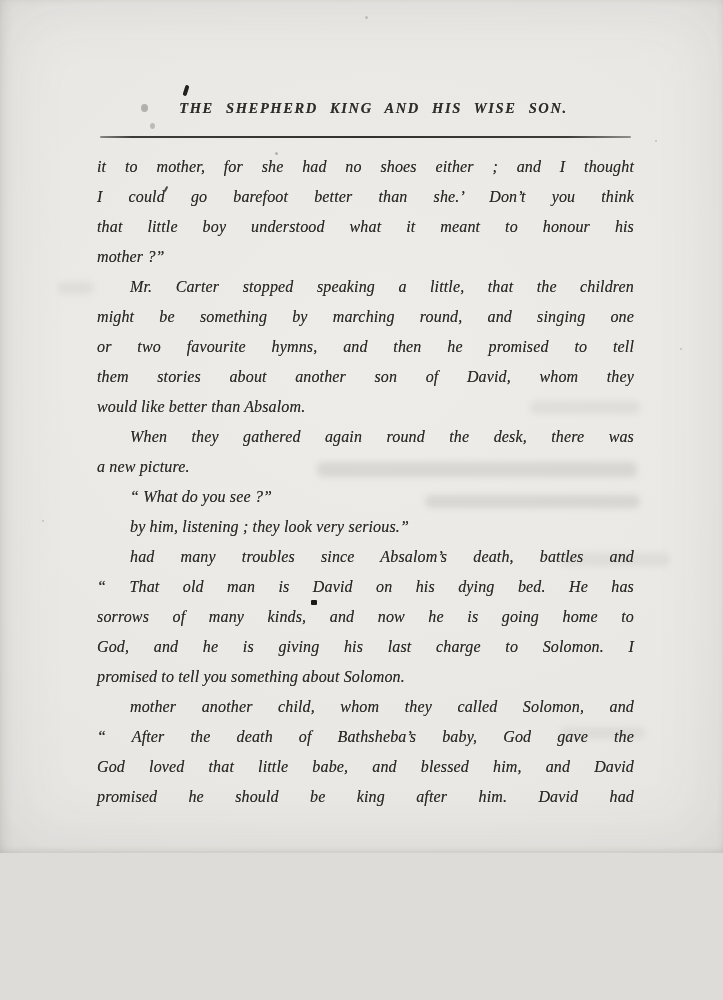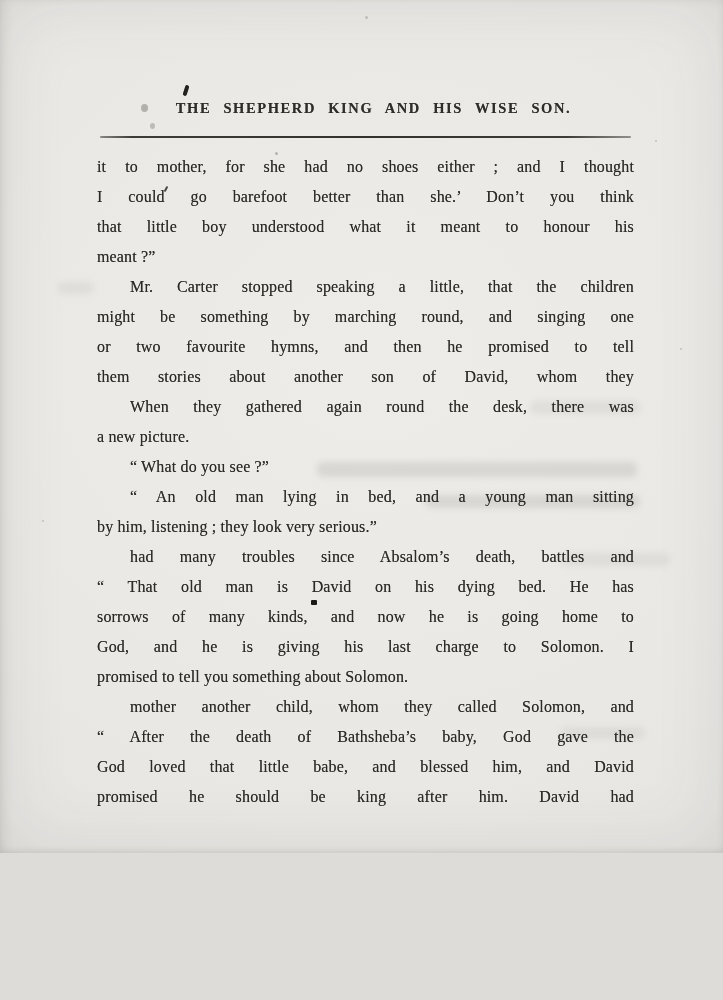--- a/index.html
+++ b/index.html
@@ -18,20 +18,21 @@
     height: 853px;
     overflow: hidden;
     background:
       radial-gradient(ellipse 120% 90% at 52% 42%, #edecE9 0%, var(--paper) 55%, #e3e2df 88%, #dcdbd8 100%);
     box-shadow:
       inset 0 0 70px rgba(70,68,60,0.10),
       inset 6px 0 14px -6px rgba(70,68,60,0.18),
       inset -4px 0 10px -6px rgba(70,68,60,0.10),
       inset 0 -5px 10px -6px rgba(70,68,60,0.12);
     color: var(--ink);
+    font-style: italic;
   }
 
   
   .running-header {
     position: absolute;
     top: 100px;
     left: 97px;
     width: 537px;
     text-align: center;
     padding-left: 16px;
@@ -107,37 +108,37 @@
   <div class="smudge lighter" style="left:58px; top:282px; width:36px; height:12px;"></div>
 
   <div class="running-header">THE SHEPHERD KING AND HIS WISE SON.</div>
   <div class="header-rule"></div>
 
   <div class="text-block" id="text-block">
       <div class="para">
         <div class="line">it to mother, for she had no shoes either ; and I thought</div>
         <div class="line">I could go barefoot better than she.’  Don’t you think</div>
         <div class="line">that little boy understood what it meant to honour his</div>
-        <div class="line last">meant ?”</div>
+        <div class="line last">mother ?”</div>
       </div>
       <div class="para indent">
         <div class="line">Mr. Carter stopped speaking a little, that the children</div>
         <div class="line">might be something by marching round, and singing one</div>
         <div class="line">or two favourite hymns, and then he promised to tell</div>
         <div class="line">them stories about another son of David, whom they</div>
+        <div class="line last">would like better than Absalom.</div>
       </div>
       <div class="para indent">
         <div class="line">When they gathered again round the desk, there was</div>
         <div class="line last">a new picture.</div>
       </div>
       <div class="para indent">
         <div class="line last">“ What do you see ?”</div>
       </div>
       <div class="para indent">
-        <div class="line">“ An old man lying in bed, and a young man sitting</div>
         <div class="line last">by him, listening ;  they look very serious.”</div>
       </div>
       <div class="para indent">
         <div class="line">had many troubles since Absalom’s death, battles and</div>
         <div class="line">“ That old man is David on his dying bed.  He has</div>
         <div class="line">sorrows of many kinds, and now he is going home to</div>
         <div class="line">God, and he is giving his last charge to Solomon.  I</div>
         <div class="line last">promised to tell you something about Solomon.</div>
       </div>
       <div class="para indent">

